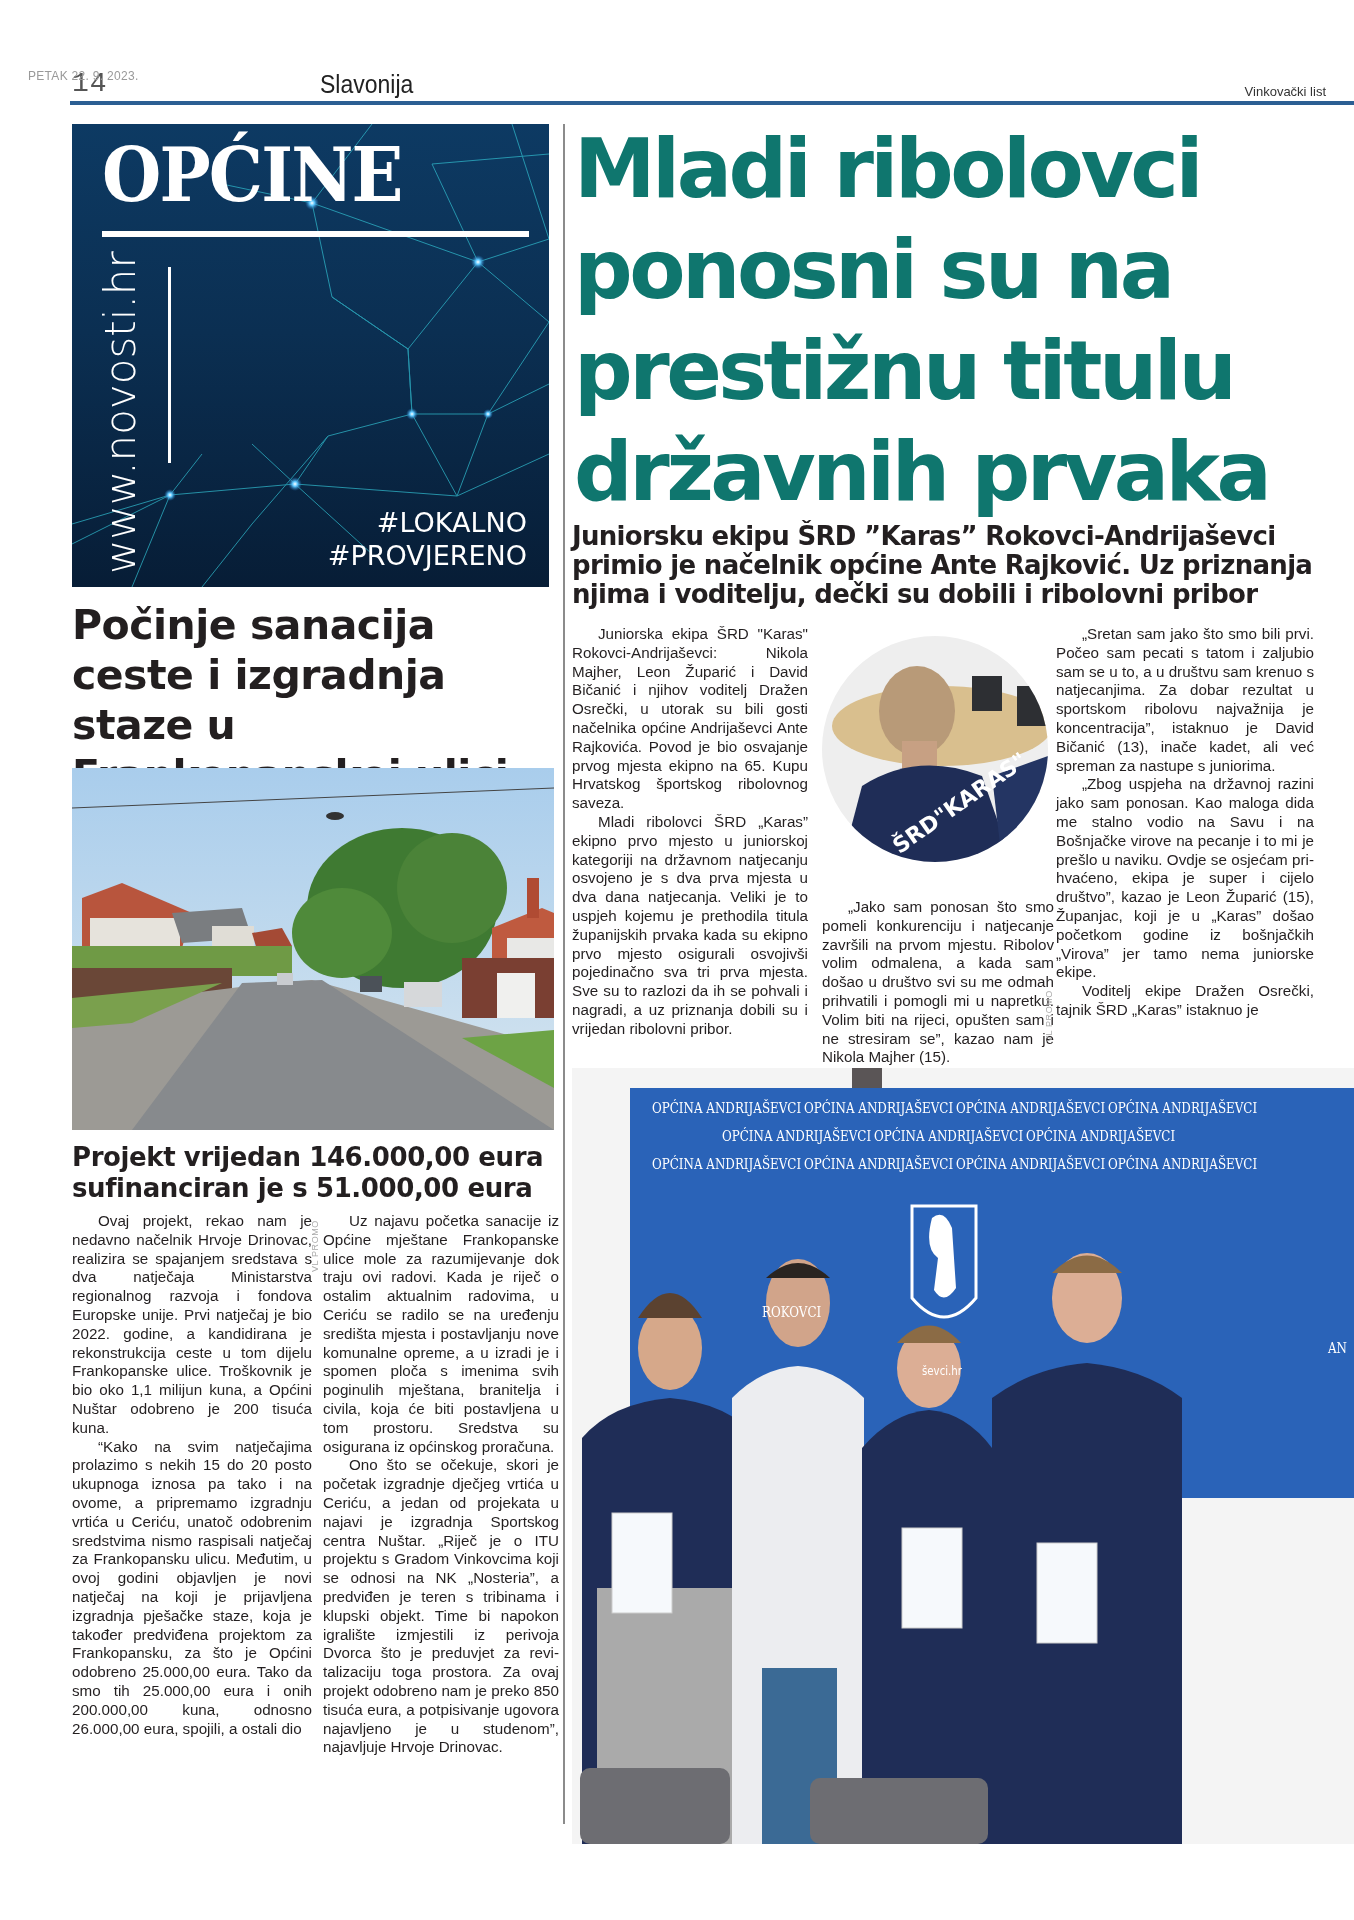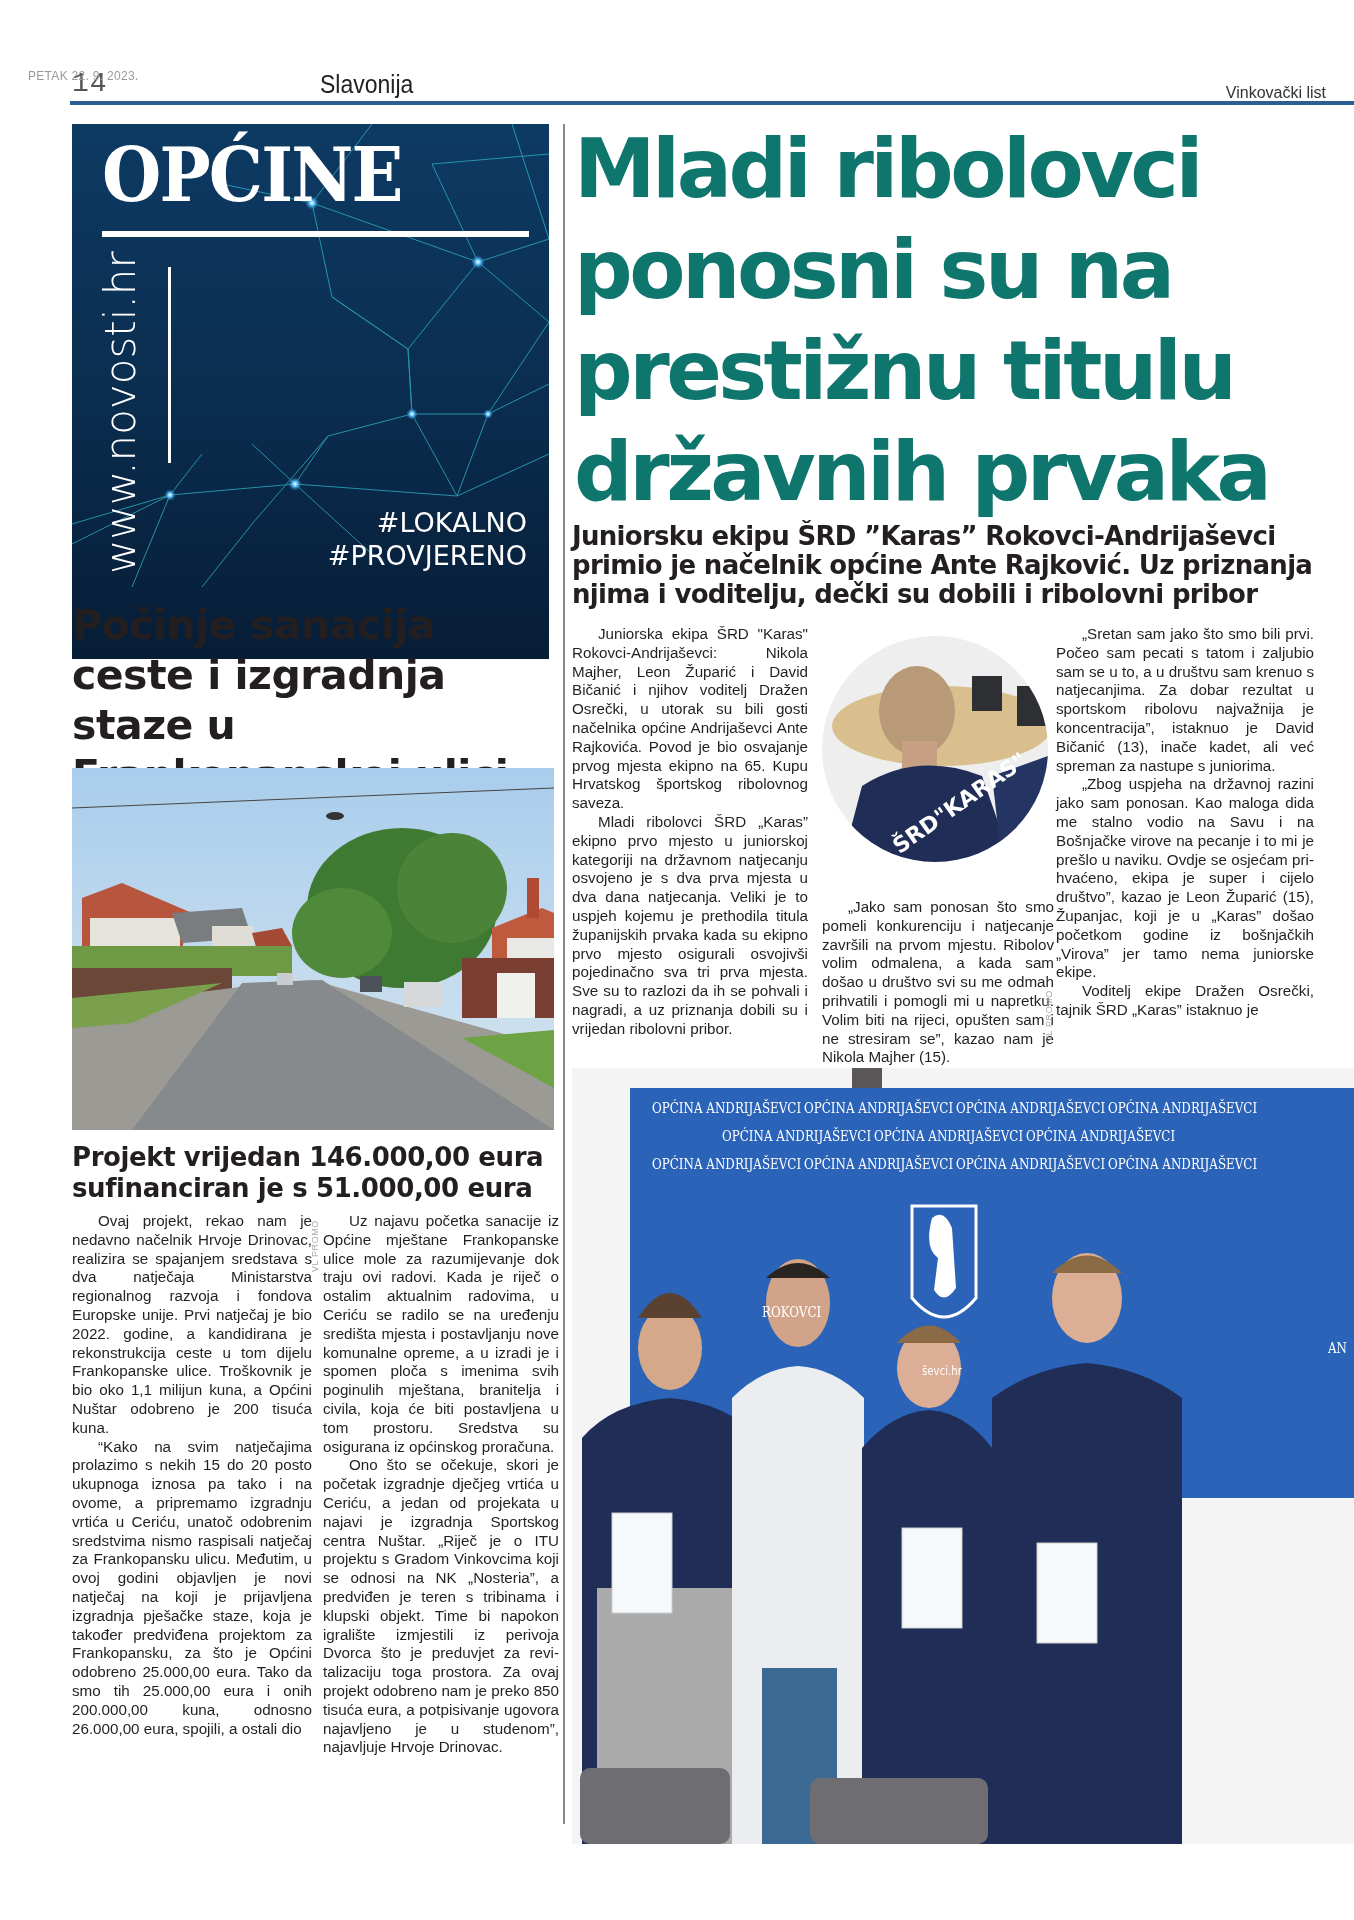--- a/index.html
+++ b/index.html
@@ -3,25 +3,25 @@
 <meta charset="utf-8">
 <style>
   * { box-sizing: border-box; margin: 0; padding: 0; }
   html, body { width: 1354px; height: 1920px; background: #ffffff; overflow: hidden; }
   body { position: relative; font-family: "Liberation Sans", sans-serif; color: #231f20; }
 
   
   .hdr-pagenum { position: absolute; left: 72px; top: 68px; font-family: Liberation Mono, monospace; font-weight: 300; font-size: 28px; color: #555; letter-spacing: 1px; }
   .hdr-section { position: absolute; left: 320px; top: 70px; font-family: "Liberation Sans", sans-serif; font-size: 25px; color: #222; transform: scaleX(0.92); transform-origin: left; }
   .hdr-date { position: absolute; right: 0; left: auto; top: 69px; width: 1326px; text-align: left; font-size: 12px; color: #999; letter-spacing: 0.3px; }
-  .hdr-paper { position: absolute; right: 28px; top: 84px; font-size: 16px; color: #333; }
+  .hdr-paper { position: absolute; right: 28px; top: 84px; font-size: 13px; color: #333; }
   .hdr-rule { position: absolute; left: 70px; top: 101px; width: 1284px; height: 4px; background: #2b5f93; }
 
   
-  .ad { position: absolute; left: 72px; top: 124px; width: 477px; height: 535px; overflow: hidden;
+  .ad { position: absolute; left: 72px; top: 124px; width: 477px; height: 463px; overflow: hidden;
         background: linear-gradient(180deg, #0d3a63 0%, #0b2f52 45%, #071d36 100%); }
   .ad svg.net { position: absolute; left: 0; top: 0; }
   .ad-title { position: absolute; left: 30px; top: 8px; font-family: "DejaVu Serif", serif; font-weight: bold; font-size: 74px; color: #fff; letter-spacing: -2px; transform: scaleX(0.92); transform-origin: left; }
   .ad-rule { position: absolute; left: 30px; top: 107px; width: 427px; height: 6px; background: #fff; }
   .ad-vline { position: absolute; left: 96px; top: 143px; width: 3px; height: 196px; background: #fff; }
   .ad-url { position: absolute; left: 24px; top: 450px; transform: rotate(-90deg); transform-origin: left top; font-family: "DejaVu Sans", sans-serif; font-size: 42px; color: #fff; white-space: nowrap; font-weight: 300; }
   .ad-tag { position: absolute; right: 22px; font-family: "DejaVu Sans", sans-serif; font-size: 27px; color: #fff; text-align: right; }
   .ad-tag1 { top: 383px; }
   .ad-tag2 { top: 416px; }
 

